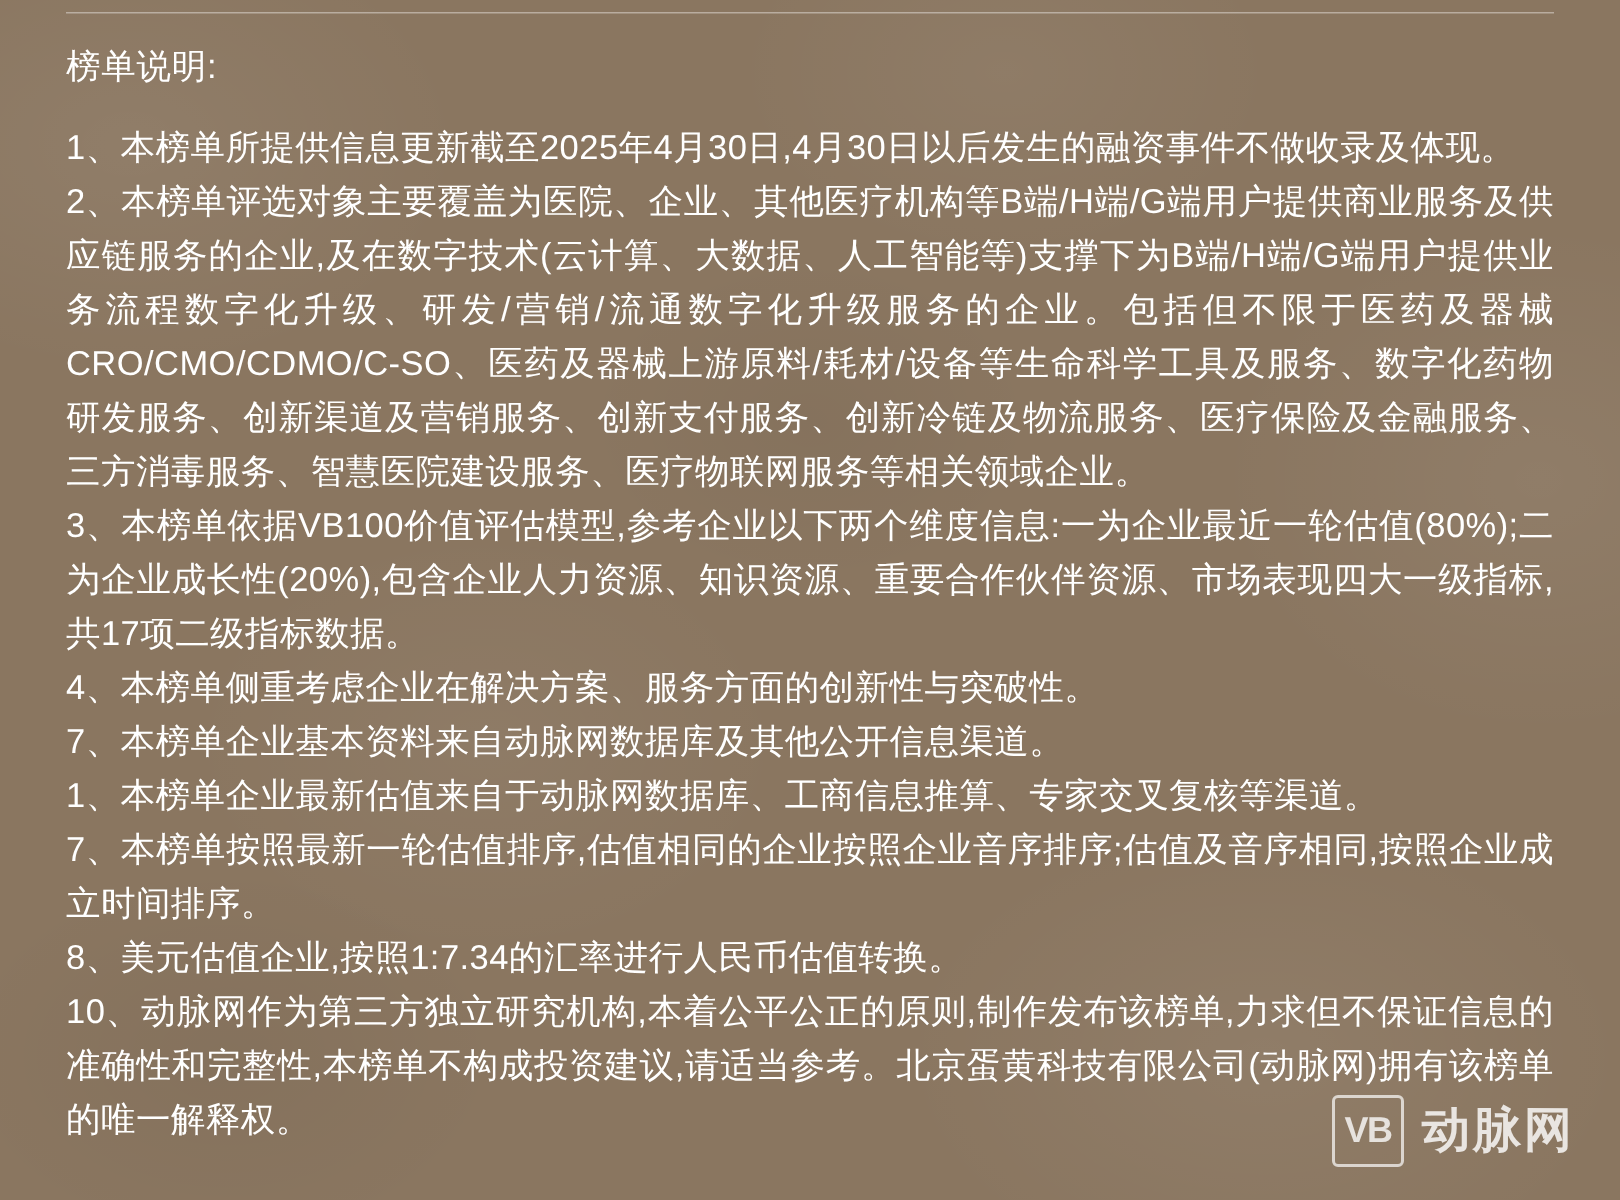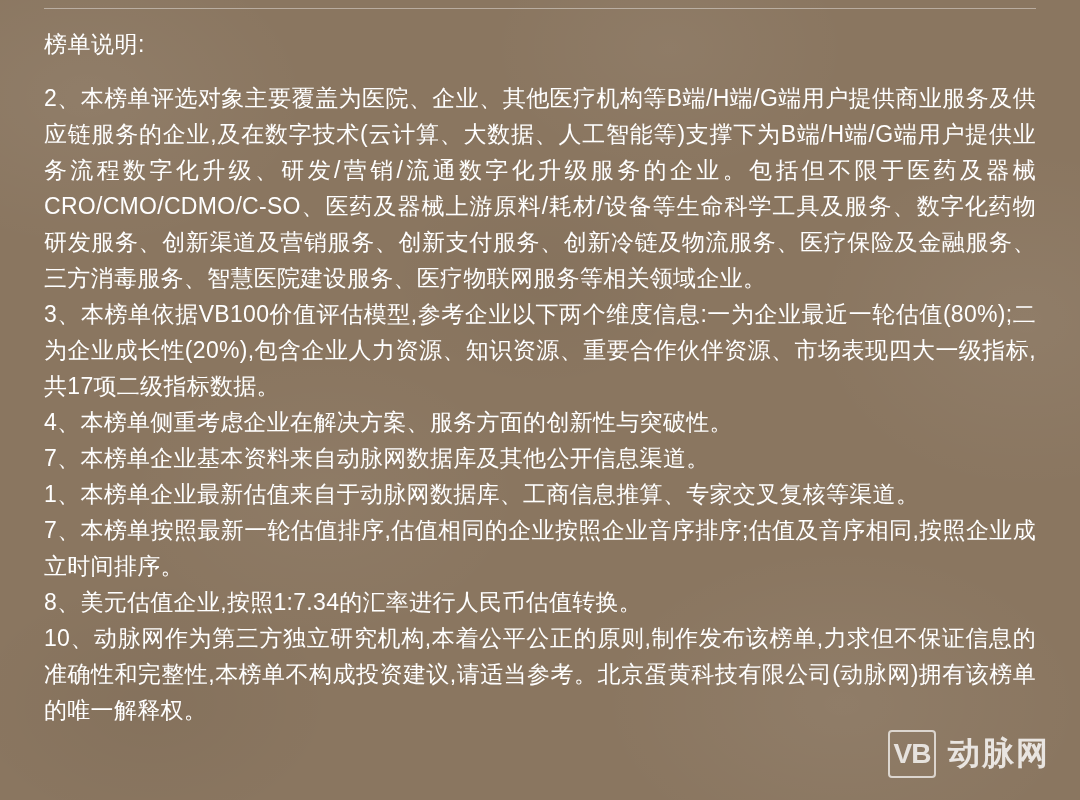--- a/index.html
+++ b/index.html
@@ -72,21 +72,21 @@
     opacity: 0.92;
   }
   .logo-mark {
     width: 44px;
     height: 44px;
     border: 2px solid rgba(255,255,255,0.75);
     border-radius: 4px;
     display: flex;
     align-items: center;
     justify-content: center;
-    font-size: 28px;
+    font-size: 24px;
     font-weight: bold;
     color: rgba(255,255,255,0.85);
     letter-spacing: -1px;
   }
   .logo-text {
     font-size: 32px;
     font-weight: bold;
     color: rgba(255,255,255,0.88);
     letter-spacing: 2px;
   }
@@ -94,20 +94,21 @@
 </head>
 <body>
 
 <div class="tex"></div>
 
 <div class="top-rule"></div>
 
 <div class="content">
   <div class="title">榜单说明:</div>
   <ul class="note-list">
+    <li class="note-item">1、本榜单所提供信息更新截至2025年4月30日,4月30日以后发生的融资事件不做收录及体现。</li>
     <li class="note-item">2、本榜单评选对象主要覆盖为医院、企业、其他医疗机构等B端/H端/G端用户提供商业服务及供应链服务的企业,及在数字技术(云计算、大数据、人工智能等)支撑下为B端/H端/G端用户提供业务流程数字化升级、研发/营销/流通数字化升级服务的企业。包括但不限于医药及器械CRO/CMO/CDMO/C-SO、医药及器械上游原料/耗材/设备等生命科学工具及服务、数字化药物研发服务、创新渠道及营销服务、创新支付服务、创新冷链及物流服务、医疗保险及金融服务、三方消毒服务、智慧医院建设服务、医疗物联网服务等相关领域企业。</li>
     <li class="note-item">3、本榜单依据VB100价值评估模型,参考企业以下两个维度信息:一为企业最近一轮估值(80%);二为企业成长性(20%),包含企业人力资源、知识资源、重要合作伙伴资源、市场表现四大一级指标,共17项二级指标数据。</li>
     <li class="note-item">4、本榜单侧重考虑企业在解决方案、服务方面的创新性与突破性。</li>
     <li class="note-item">7、本榜单企业基本资料来自动脉网数据库及其他公开信息渠道。</li>
     <li class="note-item">1、本榜单企业最新估值来自于动脉网数据库、工商信息推算、专家交叉复核等渠道。</li>
     <li class="note-item">7、本榜单按照最新一轮估值排序,估值相同的企业按照企业音序排序;估值及音序相同,按照企业成立时间排序。</li>
     <li class="note-item">8、美元估值企业,按照1:7.34的汇率进行人民币估值转换。</li>
     <li class="note-item">10、动脉网作为第三方独立研究机构,本着公平公正的原则,制作发布该榜单,力求但不保证信息的准确性和完整性,本榜单不构成投资建议,请适当参考。北京蛋黄科技有限公司(动脉网)拥有该榜单的唯一解释权。</li>
   </ul>
 </div>

